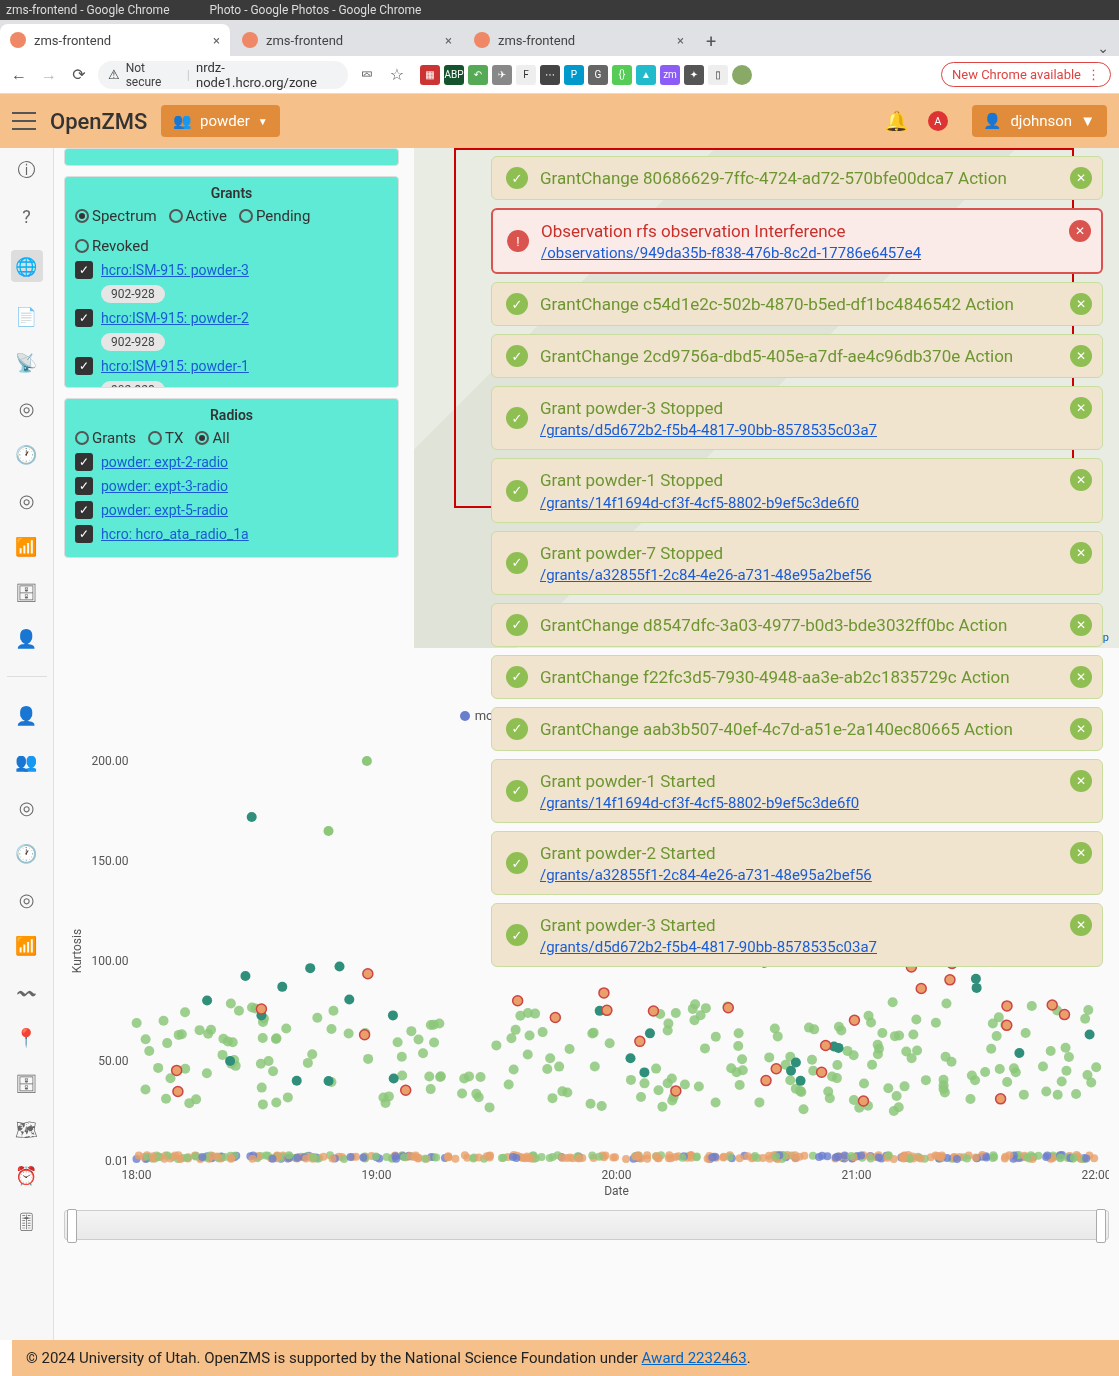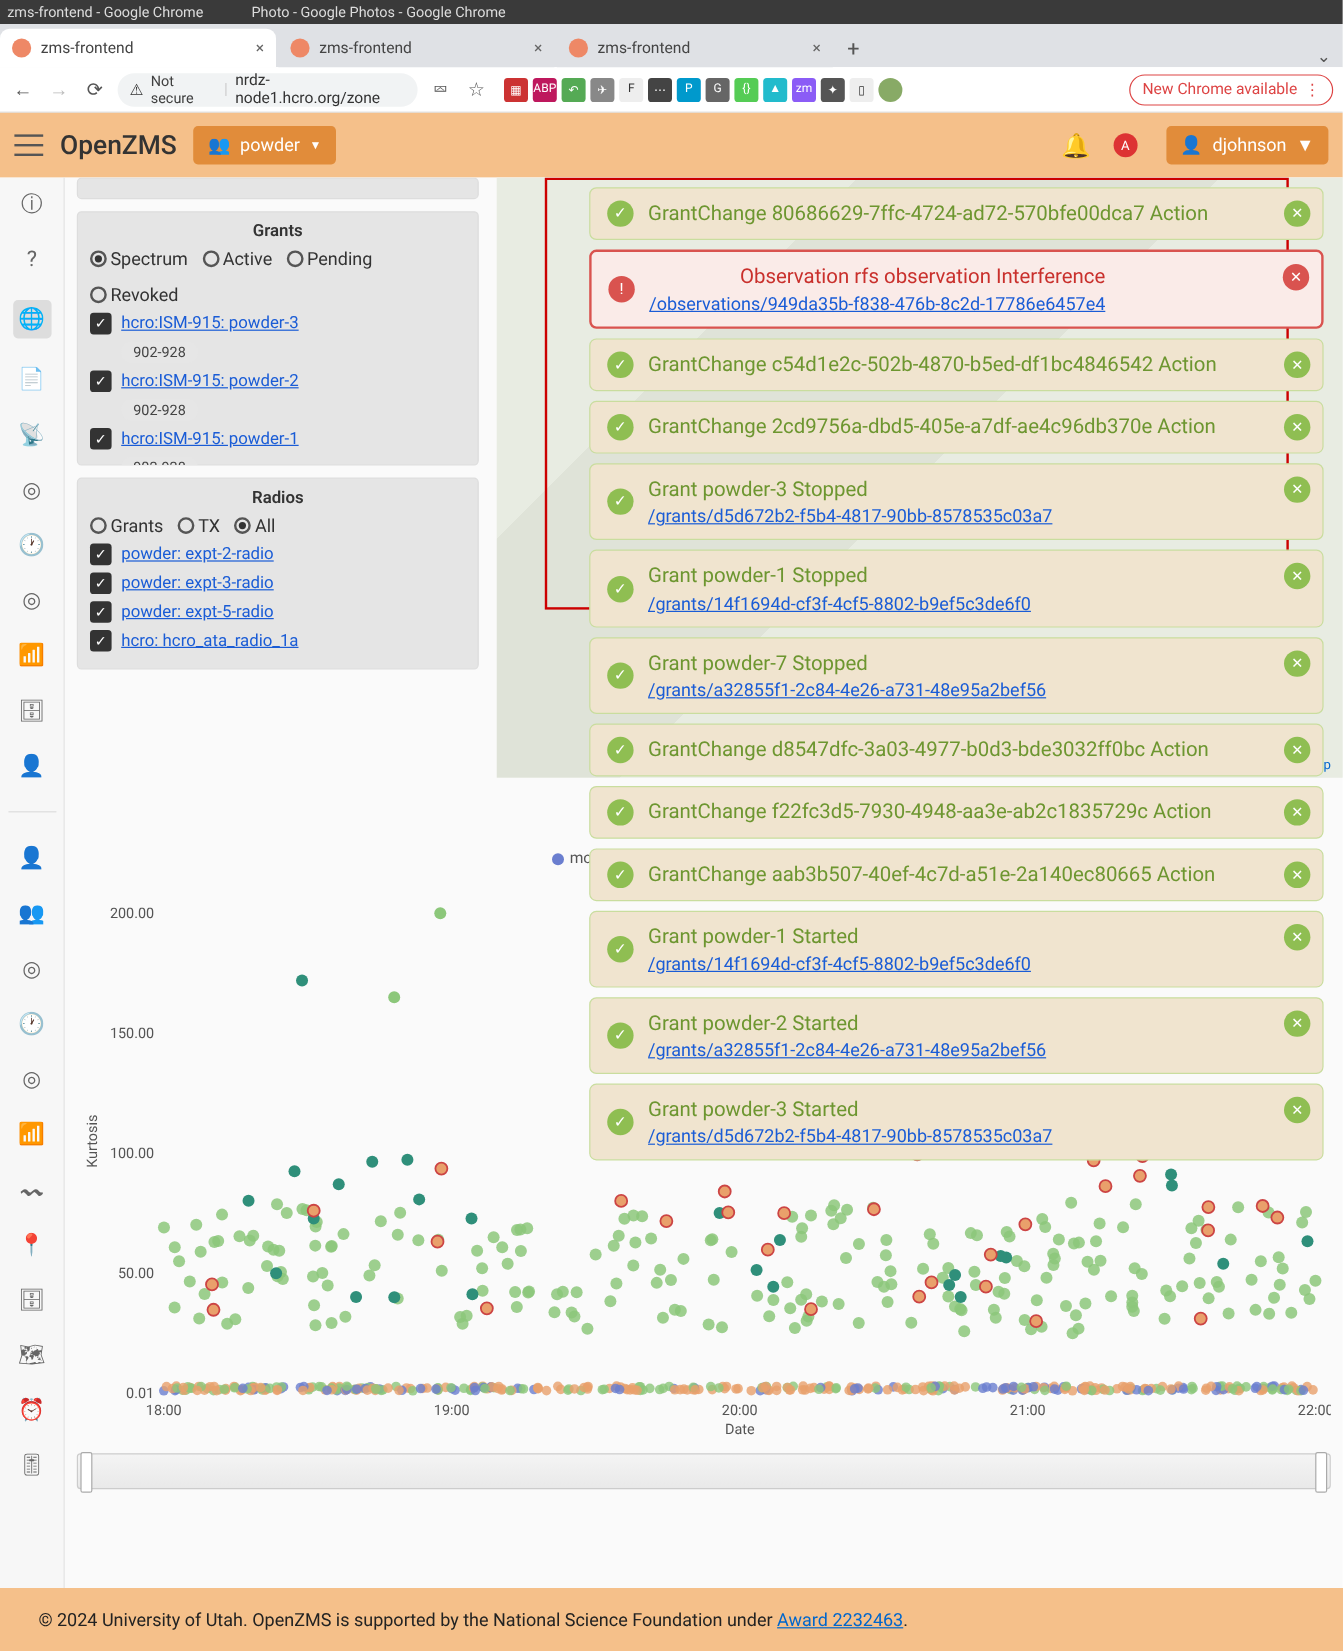--- a/index.html
+++ b/index.html
@@ -46,21 +46,21 @@
 .main { display: flex; height: calc(100% - 20px - 36px - 38px - 54px - 36px); }
 .left-rail { width: 54px; background: #f7f7f7; border-right: 1px solid #e0e0e0; display: flex; flex-direction: column; align-items: center; padding-top: 10px; gap: 22px; }
 .rail-icon { width: 24px; height: 24px; color: #666; font-size: 18px; display:flex; align-items:center; justify-content:center; }
 .rail-icon.active { background: #ddd; border-radius: 4px; padding: 4px; width: 32px; height: 32px; }
 .rail-sep { width: 40px; height: 1px; background: #ddd; margin: 4px 0; }
 
 .content { flex: 1; position: relative; background: #fafafa; overflow:hidden; }
 
 
 .side-panels { position: absolute; left: 10px; top: 0; width: 335px; }
-.panel { background: #e5e5e5; border: 1px solid #ddd; border-radius: 4px; margin-bottom: 10px; }
+.panel { background: #5eead4; border: 1px solid #ddd; border-radius: 4px; margin-bottom: 10px; }
 .panel-inner { max-height: 210px; overflow-y: scroll; padding: 8px 10px; }
 .panel-title { text-align: center; font-weight: 600; font-size: 14px; margin-bottom: 6px; color: #333; }
 .radio-row { display: flex; gap: 12px; margin-bottom: 6px; font-size: 15px; color: #333; flex-wrap: wrap; text-align: center; }
 .radio-opt { display: flex; align-items: center; gap: 3px; }
 .radio-opt .r { width: 14px; height: 14px; border: 2px solid #555; border-radius: 50%; display: inline-block; position:relative; }
 .radio-opt .r.checked::after { content:""; position:absolute; left:2px; top:2px; width:6px; height:6px; background:#333; border-radius:50%; }
 .cb-row { display: flex; align-items: center; gap: 8px; margin: 6px 0; }
 .cb { width: 18px; height: 18px; background: #333; border-radius: 3px; color:#fff; display:flex; align-items:center; justify-content:center; font-size:12px; }
 .cb-link { color: #1a5cd6; text-decoration: underline; font-size: 14px; }
 .freq-tag { background: #e6e6e6; border-radius: 10px; padding: 2px 10px; font-size: 12px; color:#444; margin-left: 26px; display:inline-block; }
@@ -76,36 +76,36 @@
 
 
 .toasts { position: absolute; right: 16px; top: 8px; width: 612px; display: flex; flex-direction: column; gap: 8px; z-index: 10; }
 .toast { border-radius: 6px; padding: 10px 14px; display: flex; align-items: center; gap: 12px; position:relative; }
 .toast.success { background: #F0E4CF; border: 1px solid #C9DD9E; }
 .toast.error { background: #FAEBE8; border: 2px solid #D9534F; }
 .toast .icon { width: 22px; height: 22px; border-radius: 50%; display:flex; align-items:center; justify-content:center; font-size:13px; color:#fff; flex-shrink:0; }
 .toast.success .icon { background: #8FBE52; }
 .toast.error .icon { background: #D9534F; }
 .toast .msg { color: #6d9630; font-size: 17px; line-height: 1.3; }
-.toast.error .msg { color: #c9302c; text-align: right; }
+.toast.error .msg { color: #c9302c; }
 .toast .sublink { color: #1a5cd6; text-decoration: underline; font-size: 15px; display:block; margin-top:2px; }
 .toast .dismiss { position:absolute; right:10px; top:10px; width:22px; height:22px; border-radius:50%; background:#8FBE52; color:#fff; display:flex; align-items:center; justify-content:center; font-size:12px; }
 .toast.error .dismiss { background:#D9534F; }
 
 
 .chart-area { position: absolute; left: 10px; right: 10px; top: 560px; height: 530px; }
 .chart-legend { display:flex; gap:18px; justify-content:center; font-size:13px; color:#555; margin-bottom:8px; }
 .chart-legend .li { display:flex; align-items:center; gap:5px; }
 .chart-legend .dot { width:10px; height:10px; border-radius:50%; }
 .chart-svg { width: 100%; height: 470px; }
 .range-bar { height: 30px; border:1px solid #ccc; border-radius:3px; margin-top:6px; position:relative; background: linear-gradient(to bottom, #f4f4f4, #e9e9e9); }
 .range-handle { position:absolute; top:-2px; width:10px; height:34px; background:#fff; border:1px solid #aaa; border-radius:2px; }
 
 
-.footer { position: fixed; left:0; right:0; bottom:0; height: 53px; background: #F5C08A; display:flex; align-items:center; padding: 0 32px; font-size: 15px; color:#222; }
+.footer { position: fixed; left:12px; right:0; bottom:0; height: 36px; background: #F5C08A; display:flex; align-items:center; padding: 0 14px; font-size: 15px; color:#222; }
 .footer a { color: #06c; text-decoration: underline; }
 
 ::-webkit-scrollbar { width: 10px; }
 ::-webkit-scrollbar-thumb { background: #c0c0c0; border-radius: 5px; }
 ::-webkit-scrollbar-track { background: #f0f0f0; }
 </style>
 </head>
 <body>
 
 <div class="window-titlebar">
@@ -140,21 +140,21 @@
   <div class="url-box">
     <span>⚠</span>
     <span class="warn">Not secure</span>
     <span class="pipe">|</span>
     <span>nrdz-node1.hcro.org/zone</span>
   </div>
   <span class="nav-btn">⮹</span>
   <span class="nav-btn">☆</span>
   <div class="ext-icons">
     <span class="ext-icon" style="background:#c33">▦</span>
-    <span class="ext-icon" style="background:#be185d">ABP</span>
+    <span class="ext-icon" style="background:#14532d">ABP</span>
     <span class="ext-icon" style="background:#5a5">↶</span>
     <span class="ext-icon" style="background:#888">✈</span>
     <span class="ext-icon" style="background:#eee;color:#333">F</span>
     <span class="ext-icon" style="background:#444">⋯</span>
     <span class="ext-icon" style="background:#09c">P</span>
     <span class="ext-icon" style="background:#666">G</span>
     <span class="ext-icon" style="background:#5c5">{}</span>
     <span class="ext-icon" style="background:#2bc">▲</span>
     <span class="ext-icon" style="background:#8b5cf6">zm</span>
     <span class="ext-icon" style="background:#555">✦</span>

